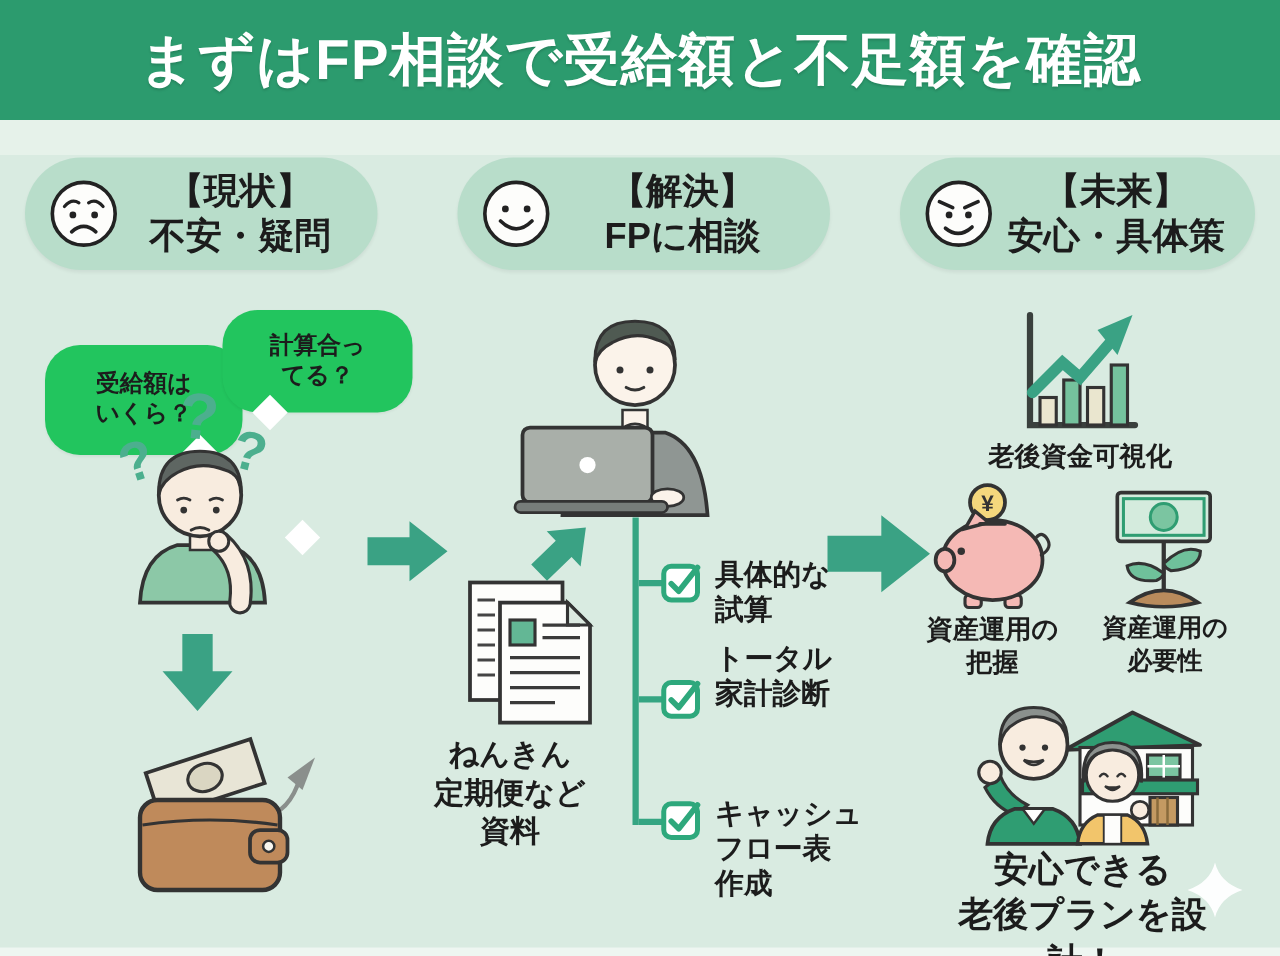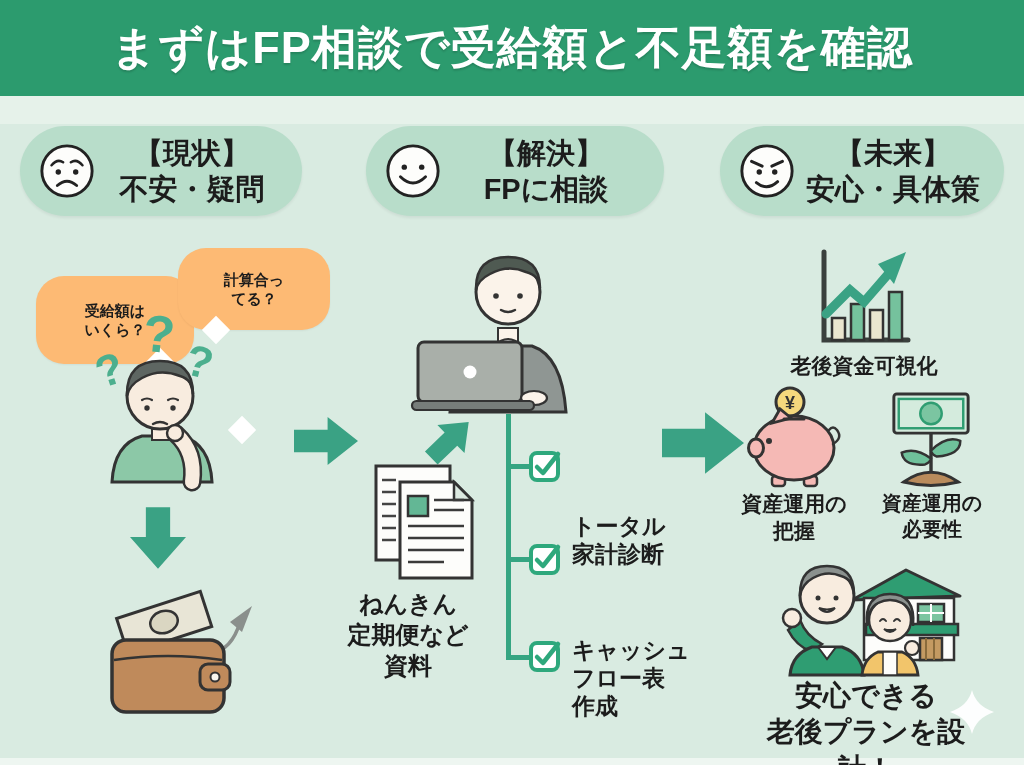--- a/index.html
+++ b/index.html
@@ -7,21 +7,21 @@
   #stage{position:relative;width:1024px;height:765px;background:#D9EBE1;overflow:hidden;}
   .abs{position:absolute;}
   .band{left:0;top:96px;width:1024px;height:28px;background:#E6F2EA;}
   .footerstrip{left:0;top:758px;width:1024px;height:7px;background:#EEF6F1;}
   .banner{left:0;top:0;width:1024px;height:96px;background:#2C9B6E;display:flex;align-items:center;justify-content:center;}
   .banner h1{margin:0;color:#FFFFFF;font-size:45px;font-weight:900;letter-spacing:1px;text-shadow:0 2px 2px rgba(0,0,0,.15);}
   .pill{height:90px;background:#B8DDCA;border-radius:46px;display:flex;align-items:center;box-shadow:0 2px 3px rgba(0,0,0,.06);}
   .pill .face{margin-left:18px;flex:0 0 auto;}
   .pill .lbl{flex:1;text-align:center;font-size:29px;font-weight:900;color:#1C1C1C;line-height:1.25;white-space:pre-line;padding-right:14px;}
   .ml{white-space:pre-line;font-weight:900;color:#1C1C1C;}
-  .bubble{background:#fdba74;border-radius:28px;display:flex;align-items:center;justify-content:center;text-align:center;font-size:15px;line-height:1.28;box-shadow:0 1px 2px rgba(0,0,0,.05);}
+  .bubble{background:#22c55e;border-radius:28px;display:flex;align-items:center;justify-content:center;text-align:center;font-size:19px;line-height:1.28;box-shadow:0 1px 2px rgba(0,0,0,.05);}
   .tail{background:#FFFFFF;width:20px;height:20px;transform:rotate(45deg);}
   .qm{color:#4CAF8E;font-weight:900;line-height:1;}
   .check-item{font-size:23px;line-height:1.22;text-align:left;}
   .conn{background:#35A582;}
   .caption{text-align:center;line-height:1.3;}
   svg{display:block;overflow:visible;}
 </style>
 </head>
 <body>
 
@@ -177,20 +177,22 @@
   <div class="abs conn" style="left:511px;top:464px;width:21px;height:5px;"></div>
   <div class="abs conn" style="left:511px;top:557px;width:21px;height:5px;"></div>
   <div class="abs conn" style="left:511px;top:655px;width:21px;height:5px;"></div>
 
   <div class="abs" style="left:528px;top:450px;">
     <svg width="34" height="34" viewBox="0 0 34 34">
       <rect x="3" y="3" width="27" height="27" rx="6" fill="#FFFFFF" stroke="#2EA87C" stroke-width="4"></rect>
       <path d="M9 17 L15 23 L30 4" fill="none" stroke="#2EA87C" stroke-width="4.5" stroke-linecap="round" stroke-linejoin="round"></path>
     </svg>
   </div>
+  <div class="abs ml check-item" style="left:572px;top:445px;">具体的な
+試算</div>
 
   <div class="abs" style="left:528px;top:543px;">
     <svg width="34" height="34" viewBox="0 0 34 34">
       <rect x="3" y="3" width="27" height="27" rx="6" fill="#FFFFFF" stroke="#2EA87C" stroke-width="4"></rect>
       <path d="M9 17 L15 23 L30 4" fill="none" stroke="#2EA87C" stroke-width="4.5" stroke-linecap="round" stroke-linejoin="round"></path>
     </svg>
   </div>
   <div class="abs ml check-item" style="left:572px;top:512px;">トータル
 家計診断</div>
 

